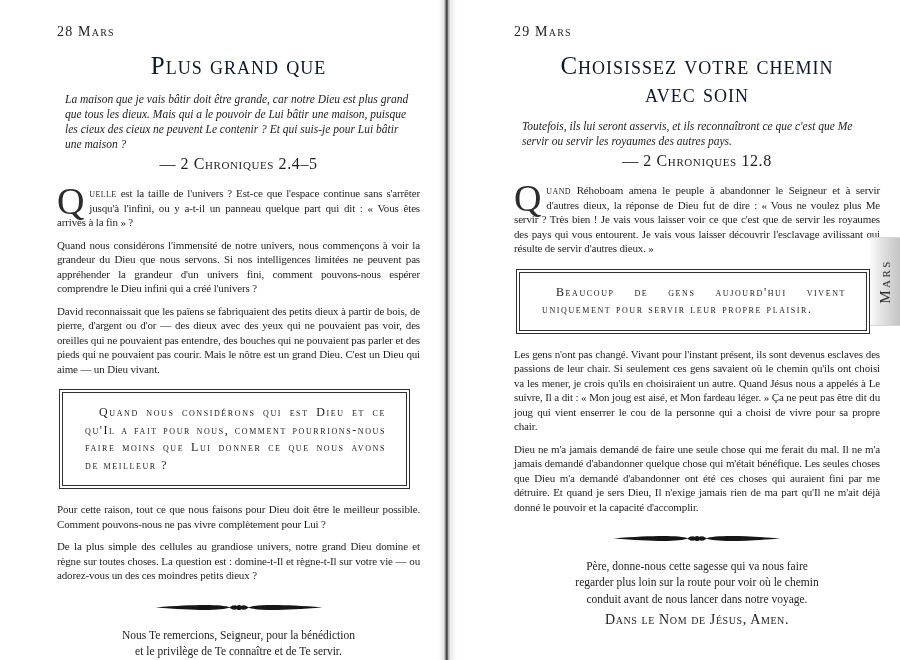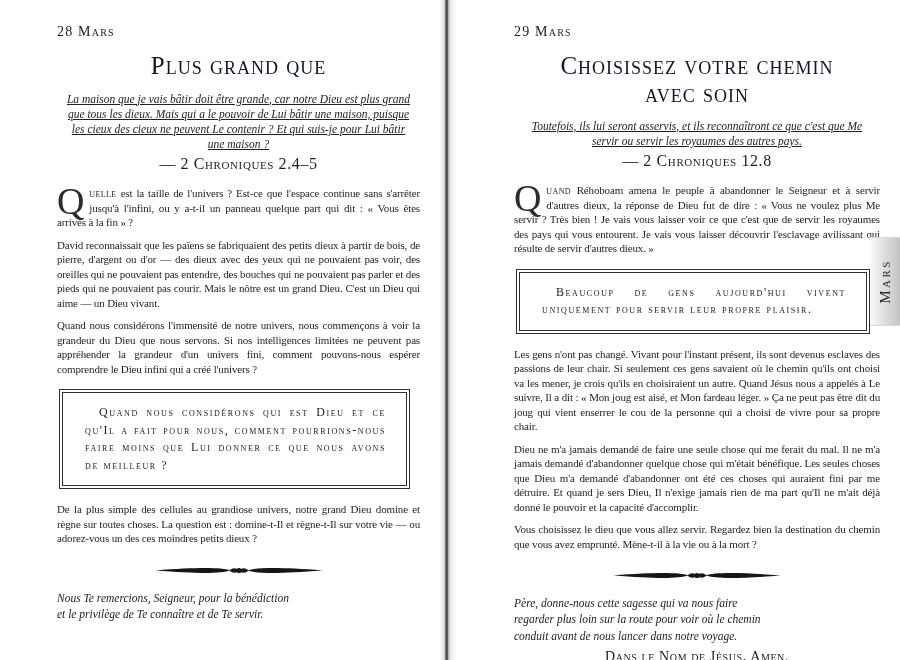--- a/index.html
+++ b/index.html
@@ -34,23 +34,23 @@
     font-size: 14px; letter-spacing: 1.2px; color: #222;
   }
   .title {
     text-align: center; font-weight: normal;
     font-variant: small-caps;
     font-size: 25px; line-height: 1.1; letter-spacing: 1px;
     margin: 12px 0 12px; color: #0f172a;
   }
   .title span { display: block; }
   .epigraph {
-    font-style: italic; text-align: center;
+    font-style: italic; 
     font-size: 11.5px; line-height: 1.32;
-    margin: 0 8px 3px; color: #222; text-decoration: underline;
+    margin: 0 8px 3px; color: #222;
   }
   .scripture-ref {
     text-align: center; font-variant: small-caps;
     font-size: 16px; letter-spacing: 0.6px;
     margin: 2px 0 13px;
   }
   .body-para {
     text-align: justify;
     font-size: 11px; line-height: 14.5px; letter-spacing: -0.15px;
     margin: 0 0 8px; color: #1e1e1e;
@@ -74,21 +74,21 @@
     font-variant: small-caps;
     font-size: 12px; line-height: 17.5px; letter-spacing: 1.6px;
     text-align: justify; text-indent: 14px;
     color: #1a1a1a;
   }
 
   .ornament { text-align: center; margin: 14px 0 12px; }
   .ornament svg { display: inline-block; vertical-align: middle; }
 
   .prayer {
-    font-style: italic; text-align: left;
+    text-align: center;
     font-size: 11.5px; line-height: 1.4;
     white-space: pre-line;
     margin: 0 0 5px; color: #222;
   }
   .prayer-closing {
     text-align: center; font-variant: small-caps;
     font-size: 14px; letter-spacing: 0.6px; margin: 2px 0 0;
   }
 
   
@@ -117,27 +117,28 @@
     <div class="date">28 Mars</div>
     <h1 class="title">
       <span>Plus grand que</span>
     </h1>
     <p class="epigraph">La maison que je vais bâtir doit être grande, car notre Dieu est plus grand que tous les dieux. Mais qui a le pouvoir de Lui bâtir une maison, puisque les cieux des cieux ne peuvent Le contenir ? Et qui suis-je pour Lui bâtir une maison ?</p>
     <div class="scripture-ref">— 2 Chroniques 2.4–5</div>
 
     <p class="body-para">
       <span class="dropcap">Q</span><span class="lead-sc">uelle</span><span> est la taille de l'univers ? Est-ce que l'espace continue sans s'arrêter jusqu'à l'infini, ou y a-t-il un panneau quelque part qui dit : « Vous êtes arrivés à la fin » ?</span>
     </p>
+    <p class="body-para">Quand nous considérons l'immensité de notre univers, nous commençons à voir la grandeur du Dieu que nous servons. Si nos intelligences limitées ne peuvent pas appréhender la grandeur d'un univers fini, comment pouvons-nous espérer comprendre le Dieu infini qui a créé l'univers ?</p>
     <p class="body-para">David reconnaissait que les païens se fabriquaient des petits dieux à partir de bois, de pierre, d'argent ou d'or — des dieux avec des yeux qui ne pouvaient pas voir, des oreilles qui ne pouvaient pas entendre, des bouches qui ne pouvaient pas parler et des pieds qui ne pouvaient pas courir. Mais le nôtre est un grand Dieu. C'est un Dieu qui aime — un Dieu vivant.</p>
-    <p class="body-para">Quand nous considérons l'immensité de notre univers, nous commençons à voir la grandeur du Dieu que nous servons. Si nos intelligences limitées ne peuvent pas appréhender la grandeur d'un univers fini, comment pouvons-nous espérer comprendre le Dieu infini qui a créé l'univers ?</p>
 
     <div class="pullquote">
       <div class="pullquote-inner">Quand nous considérons qui est Dieu et ce qu'Il a fait pour nous, comment pourrions-nous faire moins que Lui donner ce que nous avons de meilleur ?</div>
     </div>
 
+    <p class="body-para">Pour cette raison, tout ce que nous faisons pour Dieu doit être le meilleur possible. Comment pouvons-nous ne pas vivre complètement pour Lui ?</p>
     <p class="body-para">De la plus simple des cellules au grandiose univers, notre grand Dieu domine et règne sur toutes choses. La question est : domine-t-Il et règne-t-Il sur votre vie — ou adorez-vous un des ces moindres petits dieux ?</p>
 
     <div class="ornament">
       <svg width="170" height="13" viewBox="0 0 340 26" aria-hidden="true">
         <g fill="#161616">
           <path d="M3 13 C 85 6.5, 135 6.5, 152 13 C 135 19.5, 85 19.5, 3 13 Z"></path>
           <path d="M337 13 C 255 6.5, 205 6.5, 188 13 C 205 19.5, 255 19.5, 337 13 Z"></path>
           <path d="M150 13 l9 -5 v10 z"></path>
           <path d="M190 13 l-9 -5 v10 z"></path>
           <circle cx="162" cy="13" r="4.6"></circle>
@@ -163,21 +164,20 @@
     <p class="body-para">
       <span class="dropcap">Q</span><span class="lead-sc">uand</span><span> Réhoboam amena le peuple à abandonner le Seigneur et à servir d'autres dieux, la réponse de Dieu fut de dire : « Vous ne voulez plus Me servir ? Très bien ! Je vais vous laisser voir ce que c'est que de servir les royaumes des pays qui vous entourent. Je vais vous laisser découvrir l'esclavage avilissant qui résulte de servir d'autres dieux. »</span>
     </p>
 
     <div class="pullquote">
       <div class="pullquote-inner">Beaucoup de gens aujourd'hui vivent uniquement pour servir leur propre plaisir.</div>
     </div>
 
     <p class="body-para">Les gens n'ont pas changé. Vivant pour l'instant présent, ils sont devenus esclaves des passions de leur chair. Si seulement ces gens savaient où le chemin qu'ils ont choisi va les mener, je crois qu'ils en choisiraient un autre. Quand Jésus nous a appelés à Le suivre, Il a dit : « Mon joug est aisé, et Mon fardeau léger. » Ça ne peut pas être dit du joug qui vient enserrer le cou de la personne qui a choisi de vivre pour sa propre chair.</p>
     <p class="body-para">Dieu ne m'a jamais demandé de faire une seule chose qui me ferait du mal. Il ne m'a jamais demandé d'abandonner quelque chose qui m'était bénéfique. Les seules choses que Dieu m'a demandé d'abandonner ont été ces choses qui auraient fini par me détruire. Et quand je sers Dieu, Il n'exige jamais rien de ma part qu'Il ne m'ait déjà donné le pouvoir et la capacité d'accomplir.</p>
-    <p class="body-para">Vous choisissez le dieu que vous allez servir. Regardez bien la destination du chemin que vous avez emprunté. Mène-t-il à la vie ou à la mort ?</p>
 
     <div class="ornament">
       <svg width="170" height="13" viewBox="0 0 340 26" aria-hidden="true">
         <g fill="#161616">
           <path d="M3 13 C 85 6.5, 135 6.5, 152 13 C 135 19.5, 85 19.5, 3 13 Z"></path>
           <path d="M337 13 C 255 6.5, 205 6.5, 188 13 C 205 19.5, 255 19.5, 337 13 Z"></path>
           <path d="M150 13 l9 -5 v10 z"></path>
           <path d="M190 13 l-9 -5 v10 z"></path>
           <circle cx="162" cy="13" r="4.6"></circle>
           <circle cx="170" cy="13" r="5.2"></circle>

